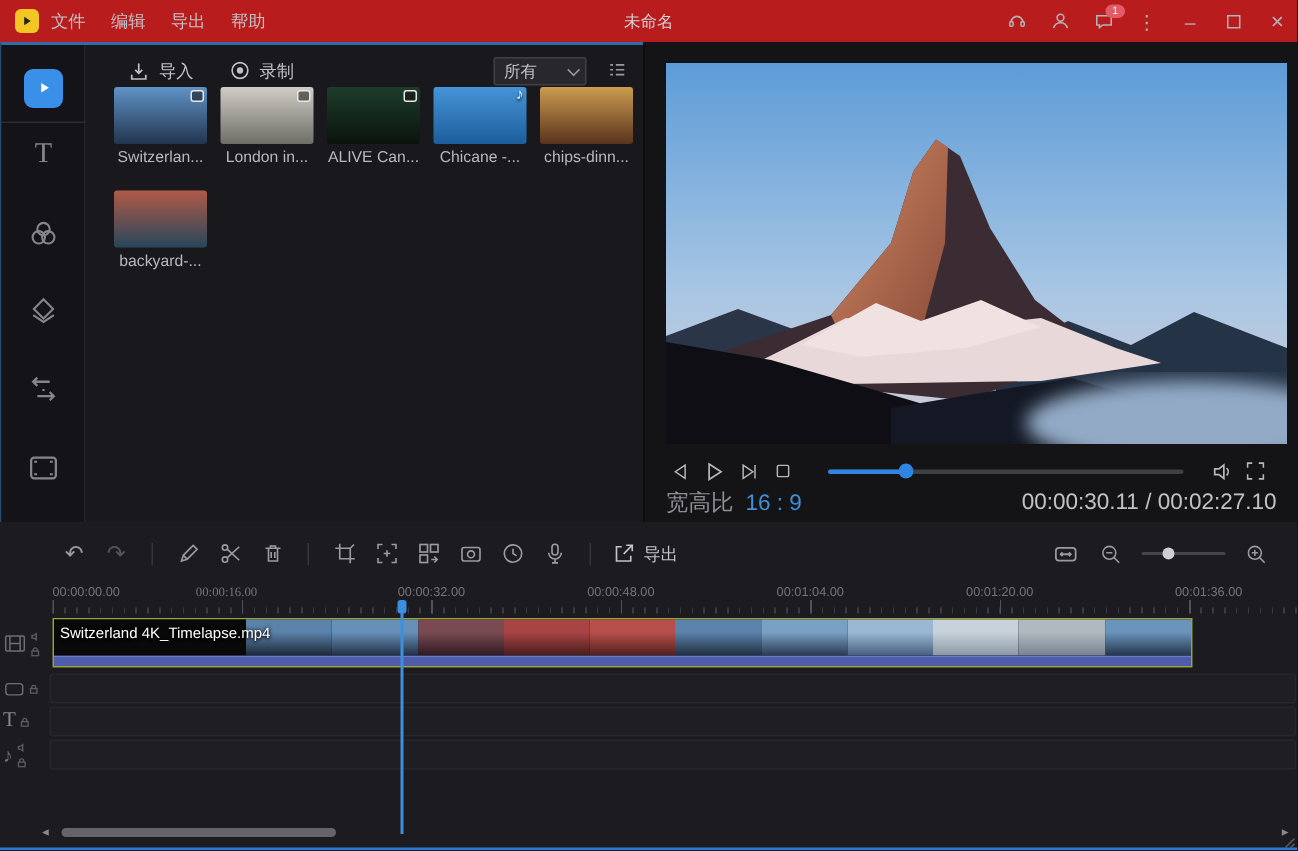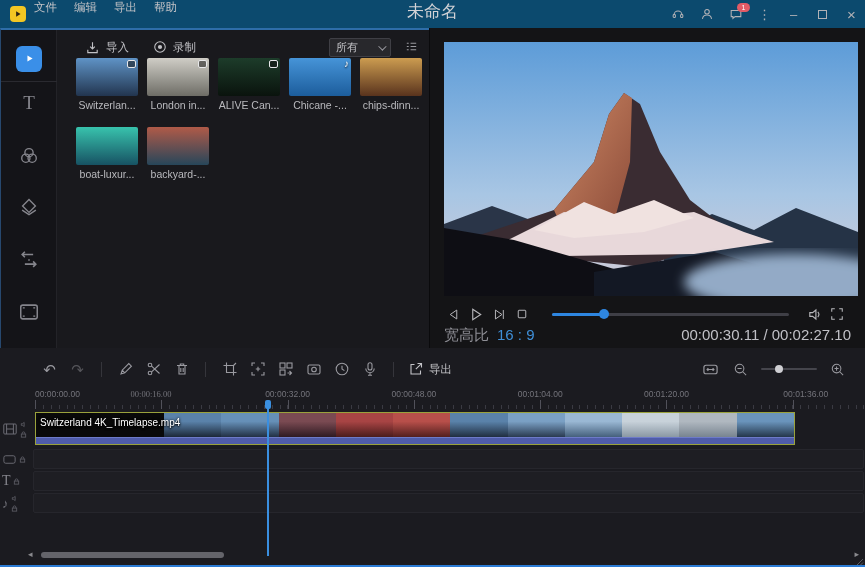--- a/index.html
+++ b/index.html
@@ -1,24 +1,24 @@
 <!DOCTYPE html>
 <html><head>
 <meta charset="utf-8">
 <style>
   html,body{margin:0;padding:0;background:#0c0c0e;}
   *{box-sizing:border-box;font-family:"Liberation Sans",sans-serif;}
   .app{position:relative;width:865px;height:567px;background:#1b1b1f;overflow:hidden;color:#c6c6ca;}
 
   
-  .titlebar{position:absolute;left:0;top:0;right:0;height:28px;background:#0c4a6e;display:flex;align-items:flex-start;}
+  .titlebar{position:absolute;left:0;top:0;right:0;height:28px;background:#b91c1c;display:flex;align-items:center;}
   .logo{position:absolute;left:10px;top:6px;width:16px;height:16px;border-radius:4px;background:#f3c623;display:flex;align-items:center;justify-content:center;}
   .menus{display:flex;gap:17px;margin-left:34px;font-size:11.5px;color:#c2c2c6;}
   .menus span{cursor:default;}
-  .win-title{position:absolute;left:50%;transform:translateX(-50%);font-size:17px;color:#d2d2d6;}
+  .win-title{position:absolute;left:50%;transform:translateX(-50%);font-size:11px;color:#d2d2d6;}
   .tb-right{position:absolute;right:6px;top:0;height:28px;display:flex;align-items:center;gap:14px;color:#b2b2b6;}
   .tb-ic{width:15px;height:15px;position:relative;display:flex;align-items:center;justify-content:center;}
   .badge{position:absolute;top:-4px;right:-7px;min-width:13px;height:9px;border-radius:5px;background:#e25b66;color:#fff;font-size:7px;line-height:9px;text-align:center;padding:0 2px;}
   .glyph{font-size:13px;line-height:1;color:#b2b2b6;}
   .max-box{width:9px;height:9px;border:1px solid #b2b2b6;}
 
   
   .main{position:absolute;left:0;top:28px;width:865px;height:320px;display:flex;}
   .left-wrap{position:relative;width:429px;height:100%;background:#19191d;border-top:2px solid #2e6da8;border-left:1px solid #27486e;}
   .sidebar{position:absolute;left:0;top:0;bottom:0;width:56px;background:#141418;border-right:1px solid #232328;}
@@ -242,24 +242,20 @@
             </div>
             <div class="m-cell">
               <div class="m-thumb" style="background: linear-gradient(rgb(70, 148, 216), rgb(28, 93, 156));">
                 <div class="m-badge note">♪</div>
               </div>
               <div class="m-label">Chicane -...</div>
             </div>
             <div class="m-cell">
               <div class="m-thumb" style="background: linear-gradient(rgb(204, 156, 80), rgb(89, 51, 29));"></div>
               <div class="m-label">chips-dinn...</div>
-            </div>
-            <div class="m-cell">
-              <div class="m-thumb" style="background: linear-gradient(rgb(56, 195, 173), rgb(23, 82, 99));"></div>
-              <div class="m-label">boat-luxur...</div>
             </div>
             <div class="m-cell">
               <div class="m-thumb" style="background: linear-gradient(rgb(176, 90, 72), rgb(39, 70, 90));"></div>
               <div class="m-label">backyard-...</div>
             </div>
           </div>
       </div>
     </div>
 
     <div class="preview">

